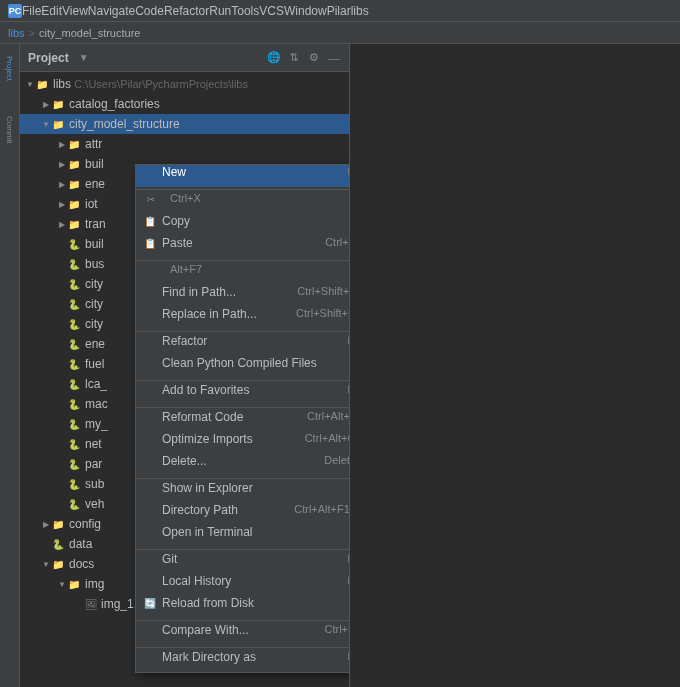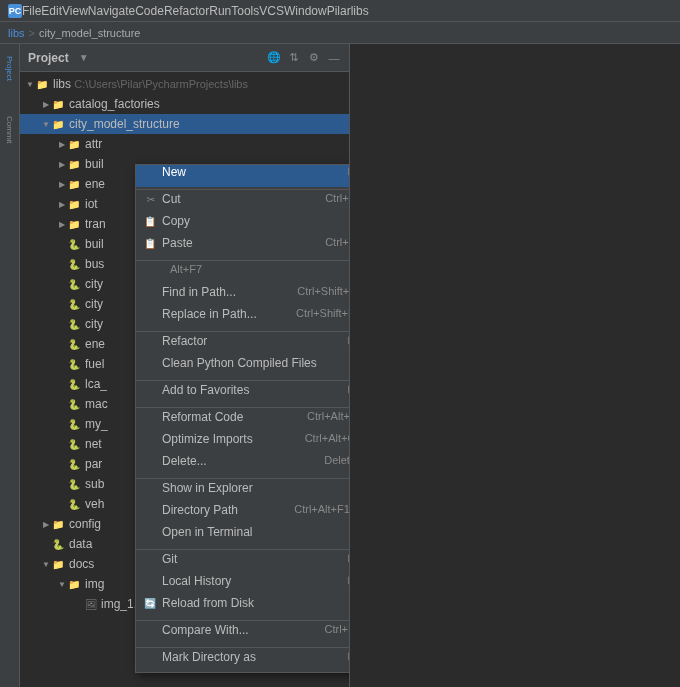--- a/index.html
+++ b/index.html
@@ -421,21 +421,20 @@
 
     <div class="context-menu" id="context-menu">
     <div class="ctx-item highlighted">
           <span class="ctx-icon"></span>
           <span class="ctx-label">New</span>
           <span class="ctx-arrow">▶</span>
         </div>
         <div class="ctx-separator"></div>
         <div class="ctx-item">
           <span class="ctx-icon">✂</span>
-          <span class="ctx-label">Cut</span>
           <span class="ctx-shortcut">Ctrl+X</span>
         </div>
         <div class="ctx-item">
           <span class="ctx-icon">📋</span>
           <span class="ctx-label">Copy</span>
         </div>
         <div class="ctx-item">
           <span class="ctx-icon">📋</span>
           <span class="ctx-label">Paste</span>
           <span class="ctx-shortcut">Ctrl+V</span>

